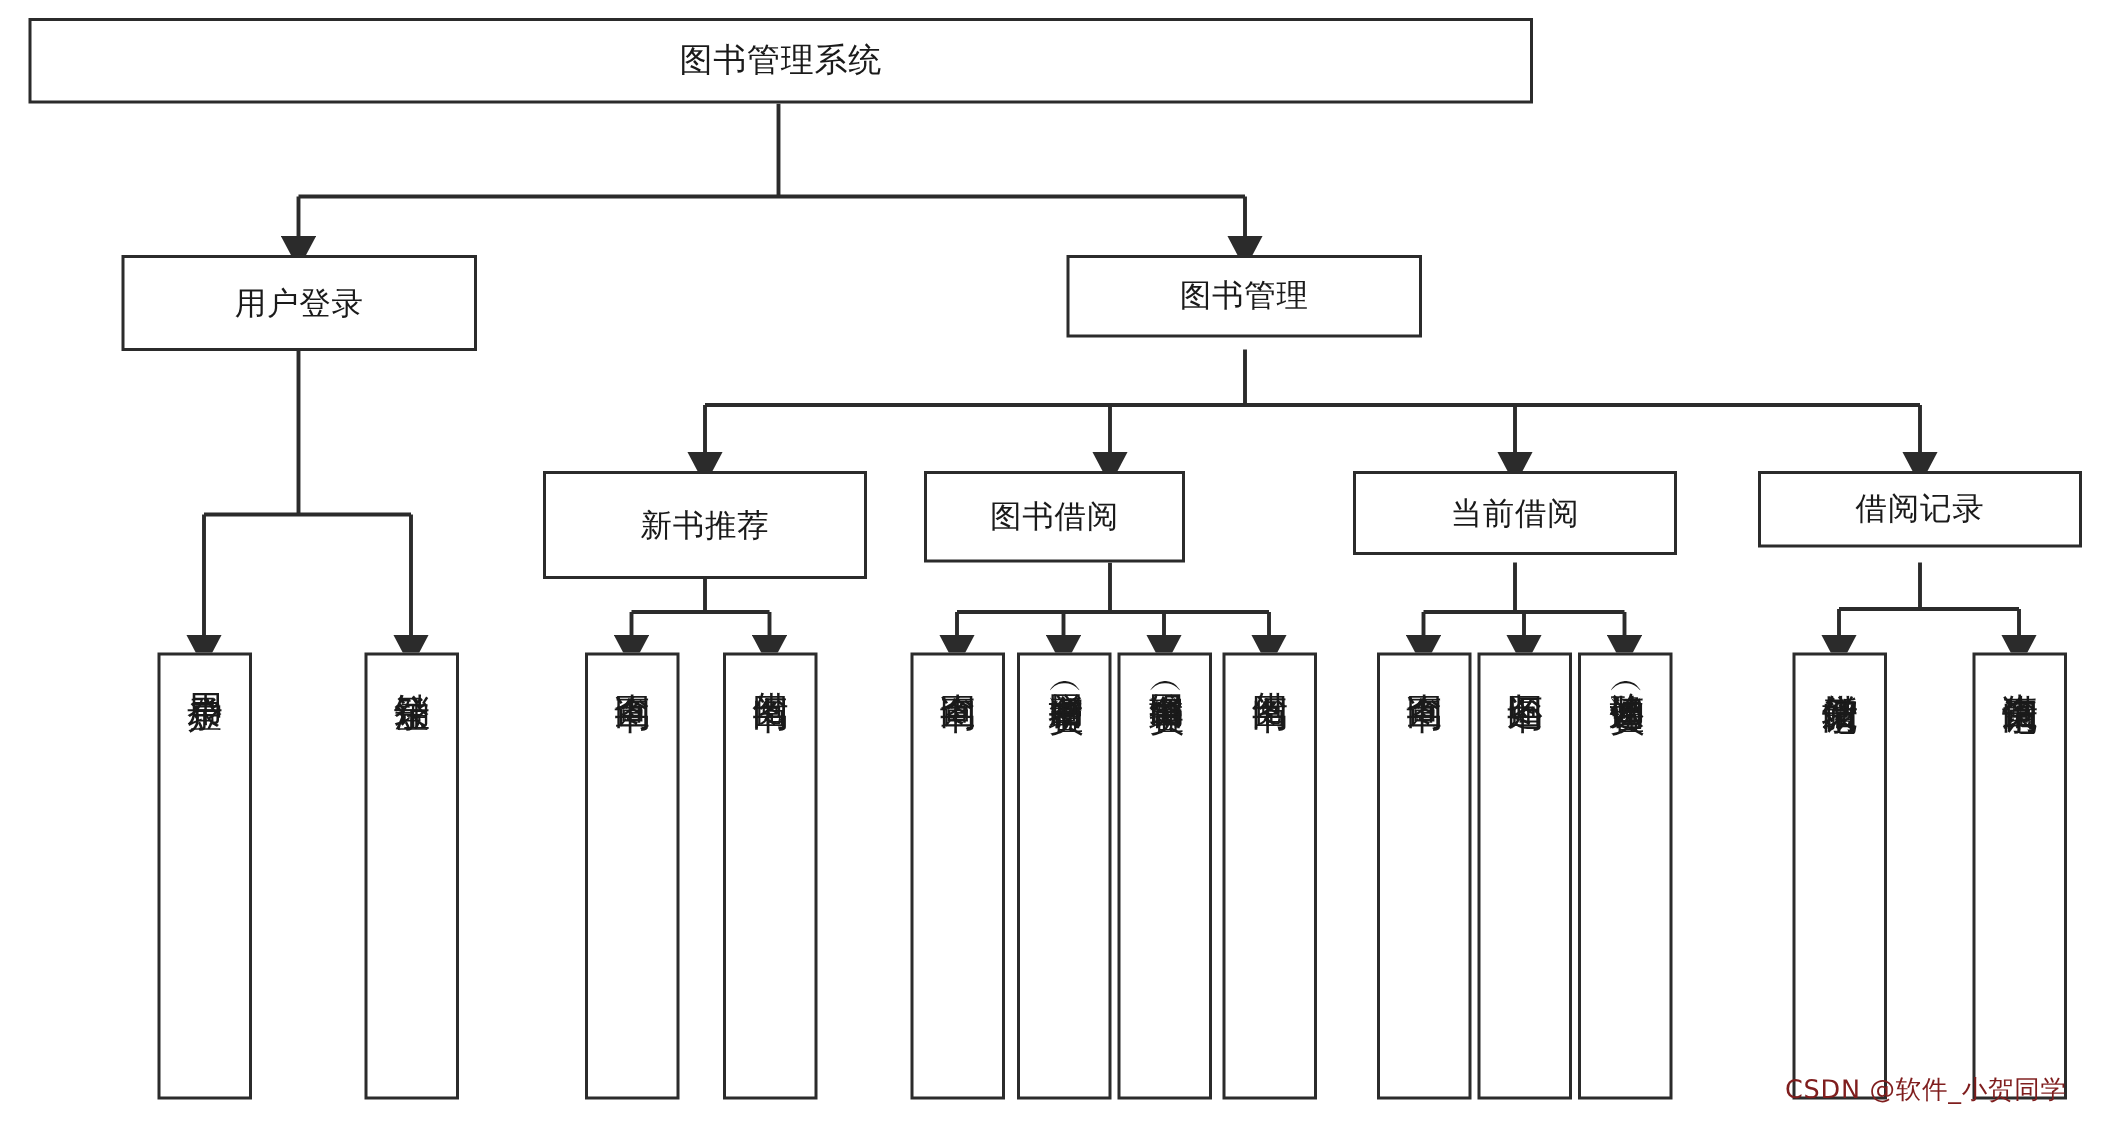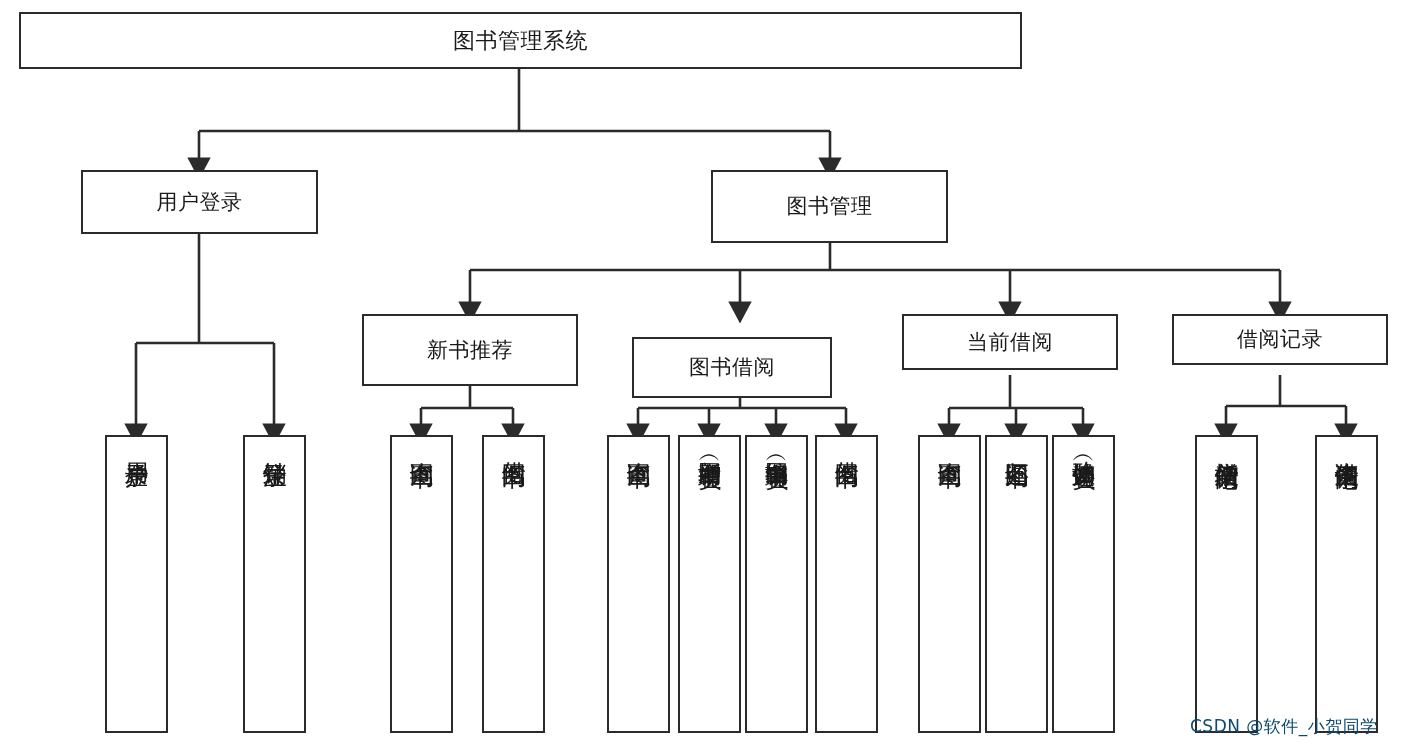--- a/index.html
+++ b/index.html
@@ -61,21 +61,21 @@
     line-height: 1.02;
     letter-spacing: 1px;
     white-space: nowrap;
   }
   .node.vert.tall .label {
     font-size: 23px;
   }
   .watermark {
     position: absolute;
     font-size: 17px;
-    color: #0c4a6e;
+    color: #7f1d1d;
     white-space: nowrap;
     letter-spacing: 0.5px;
   }
 </style>
 </head>
 <body>
 
 <div id="canvas">
 
   <svg class="edges" viewBox="0 0 1405 747" xmlns="http://www.w3.org/2000/svg">
@@ -128,28 +128,28 @@
     </g>
   </svg>
 
   <div class="node horiz root" style="left:19px; top:12px; width:1003px; height:57px;">
     <span class="label">图书管理系统</span>
   </div>
 
   <div class="node horiz" style="left:81px; top:170px; width:237px; height:64px;">
     <span class="label">用户登录</span>
   </div>
-  <div class="node horiz" style="left:711px; top:170px; width:237px; height:73px;">
+  <div class="node horiz" style="left:711px; top:170px; width:237px; height:55px;">
     <span class="label">图书管理</span>
   </div>
 
   <div class="node horiz" style="left:362px; top:314px; width:216px; height:72px;">
     <span class="label">新书推荐</span>
   </div>
-  <div class="node horiz" style="left:632px; top:314px; width:200px; height:61px;margin-top:23px;">
+  <div class="node horiz" style="left:616px; top:314px; width:174px; height:61px;">
     <span class="label">图书借阅</span>
   </div>
   <div class="node horiz" style="left:902px; top:314px; width:216px; height:56px;">
     <span class="label">当前借阅</span>
   </div>
   <div class="node horiz" style="left:1172px; top:314px; width:216px; height:51px;">
     <span class="label">借阅记录</span>
   </div>
 
   <div class="node vert" style="left:105px; top:435px; width:63px; height:298px;">

